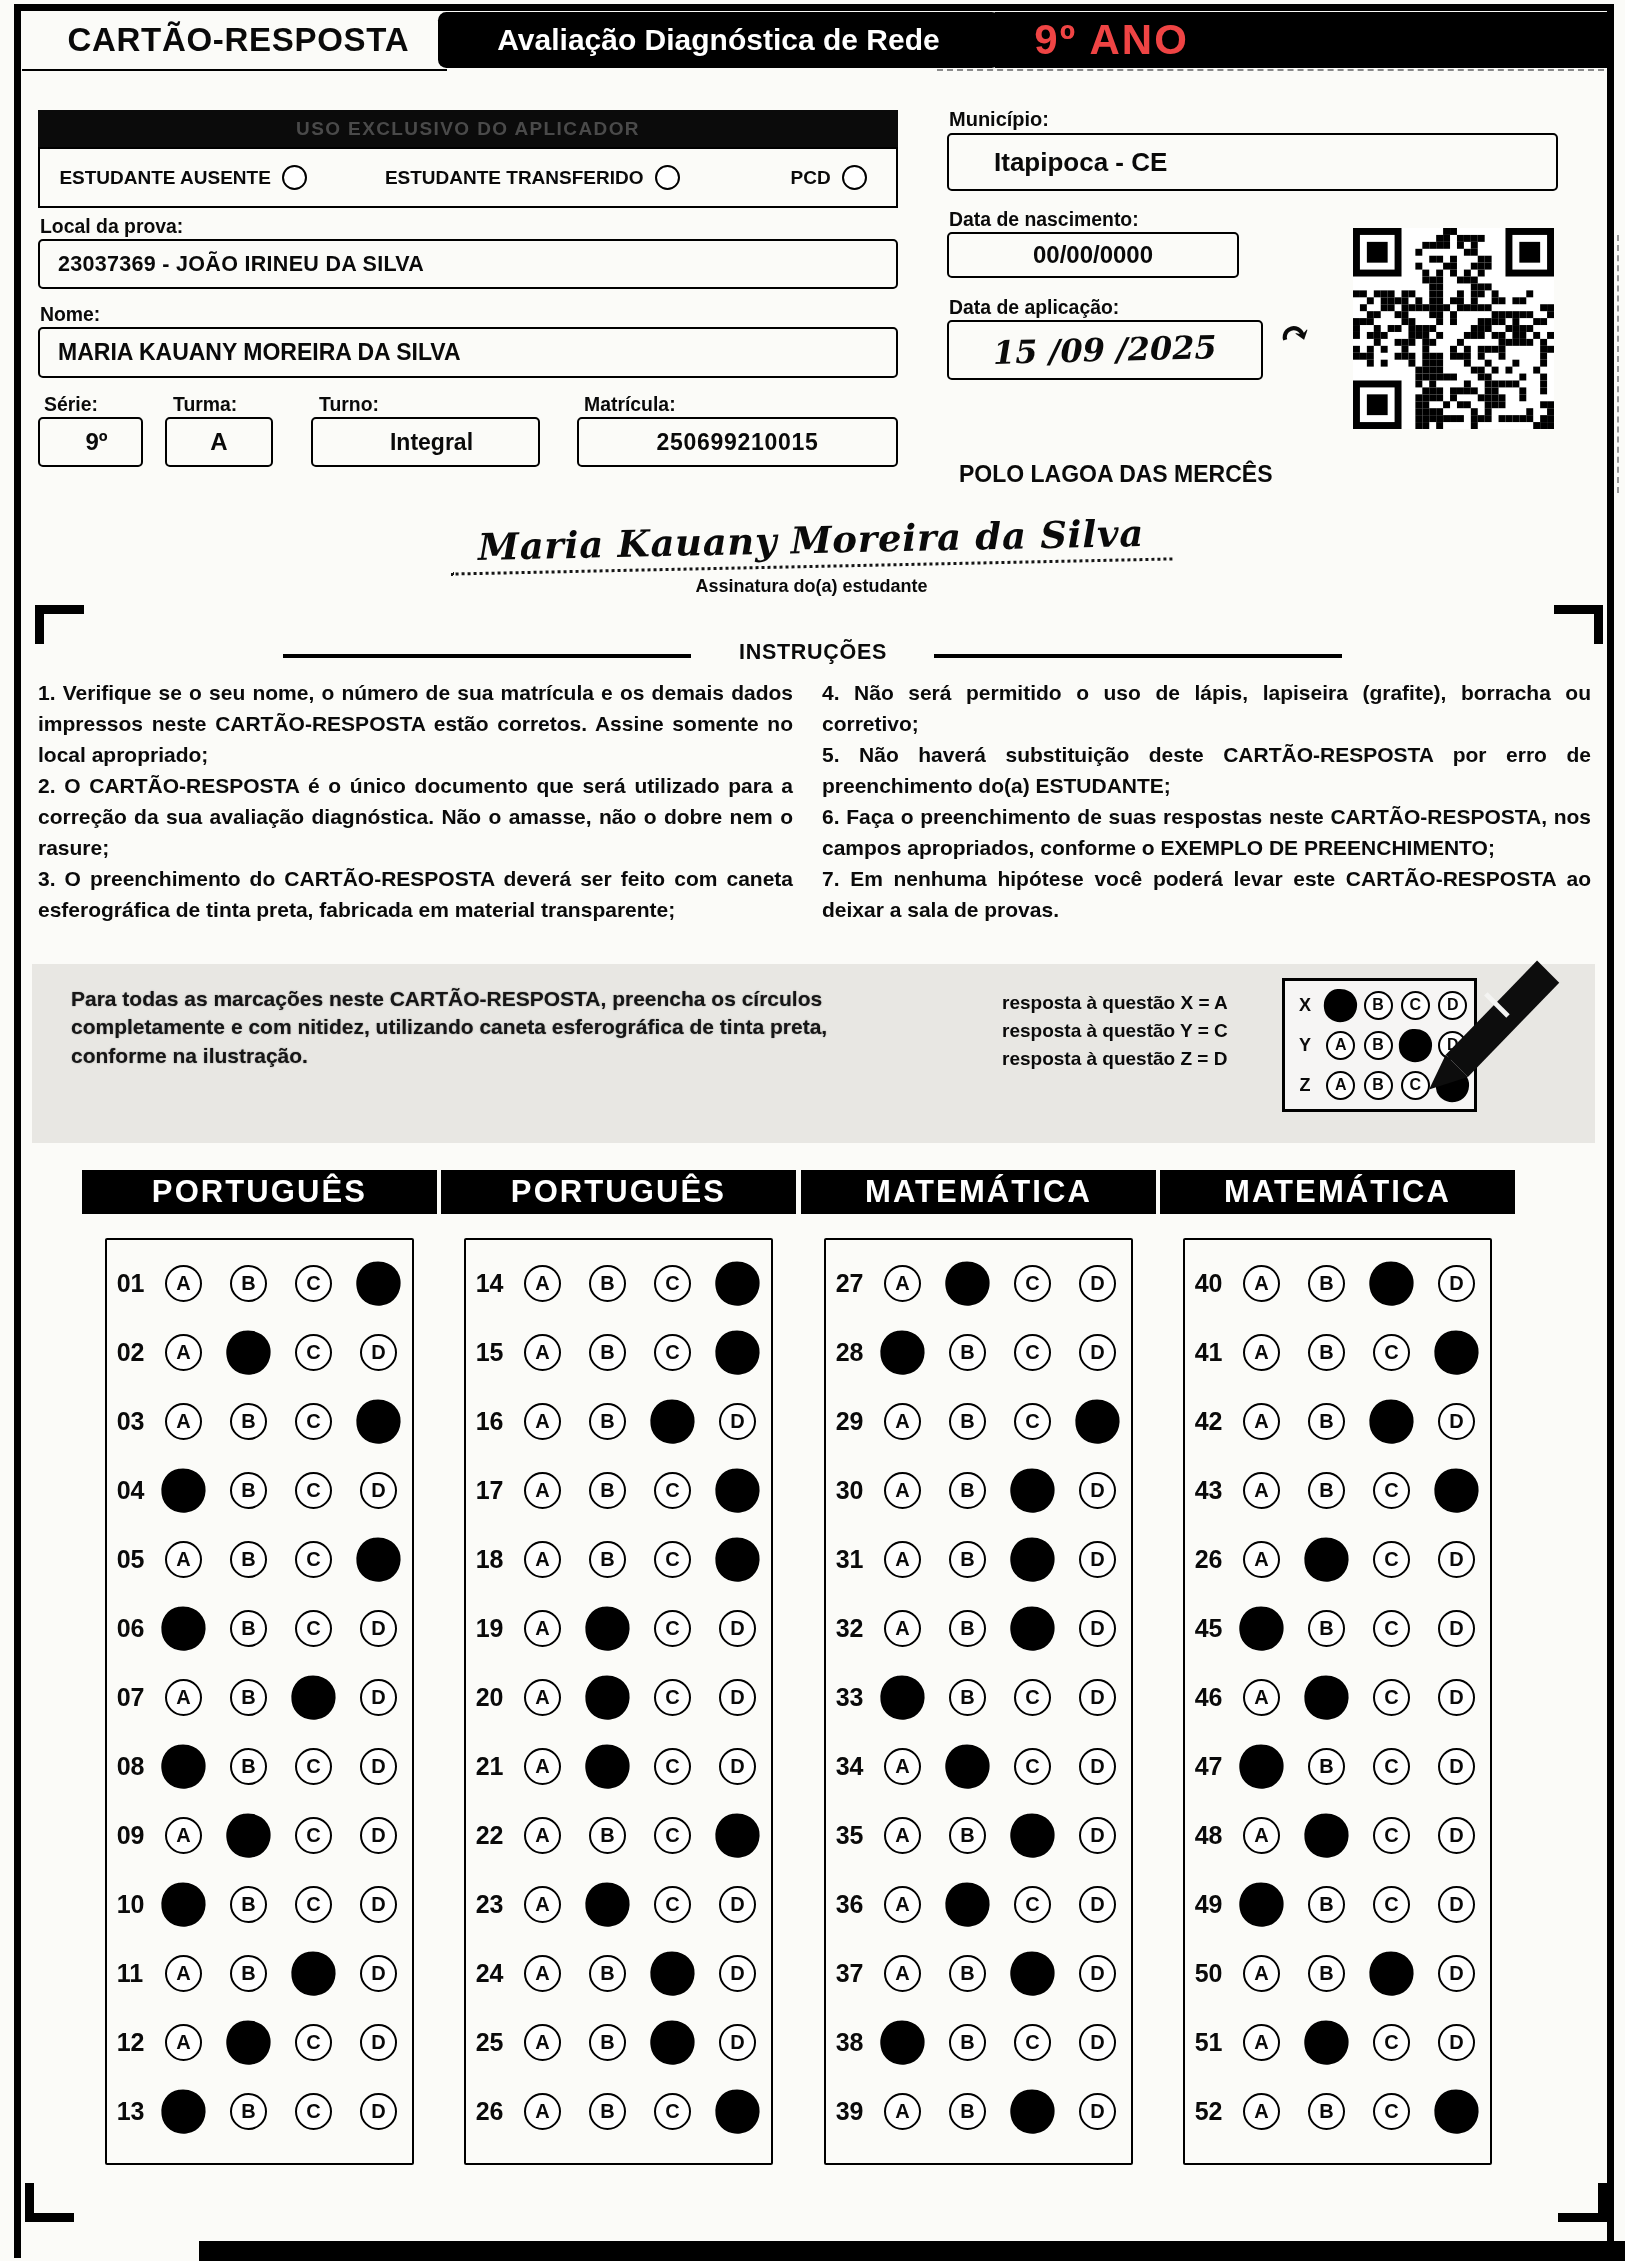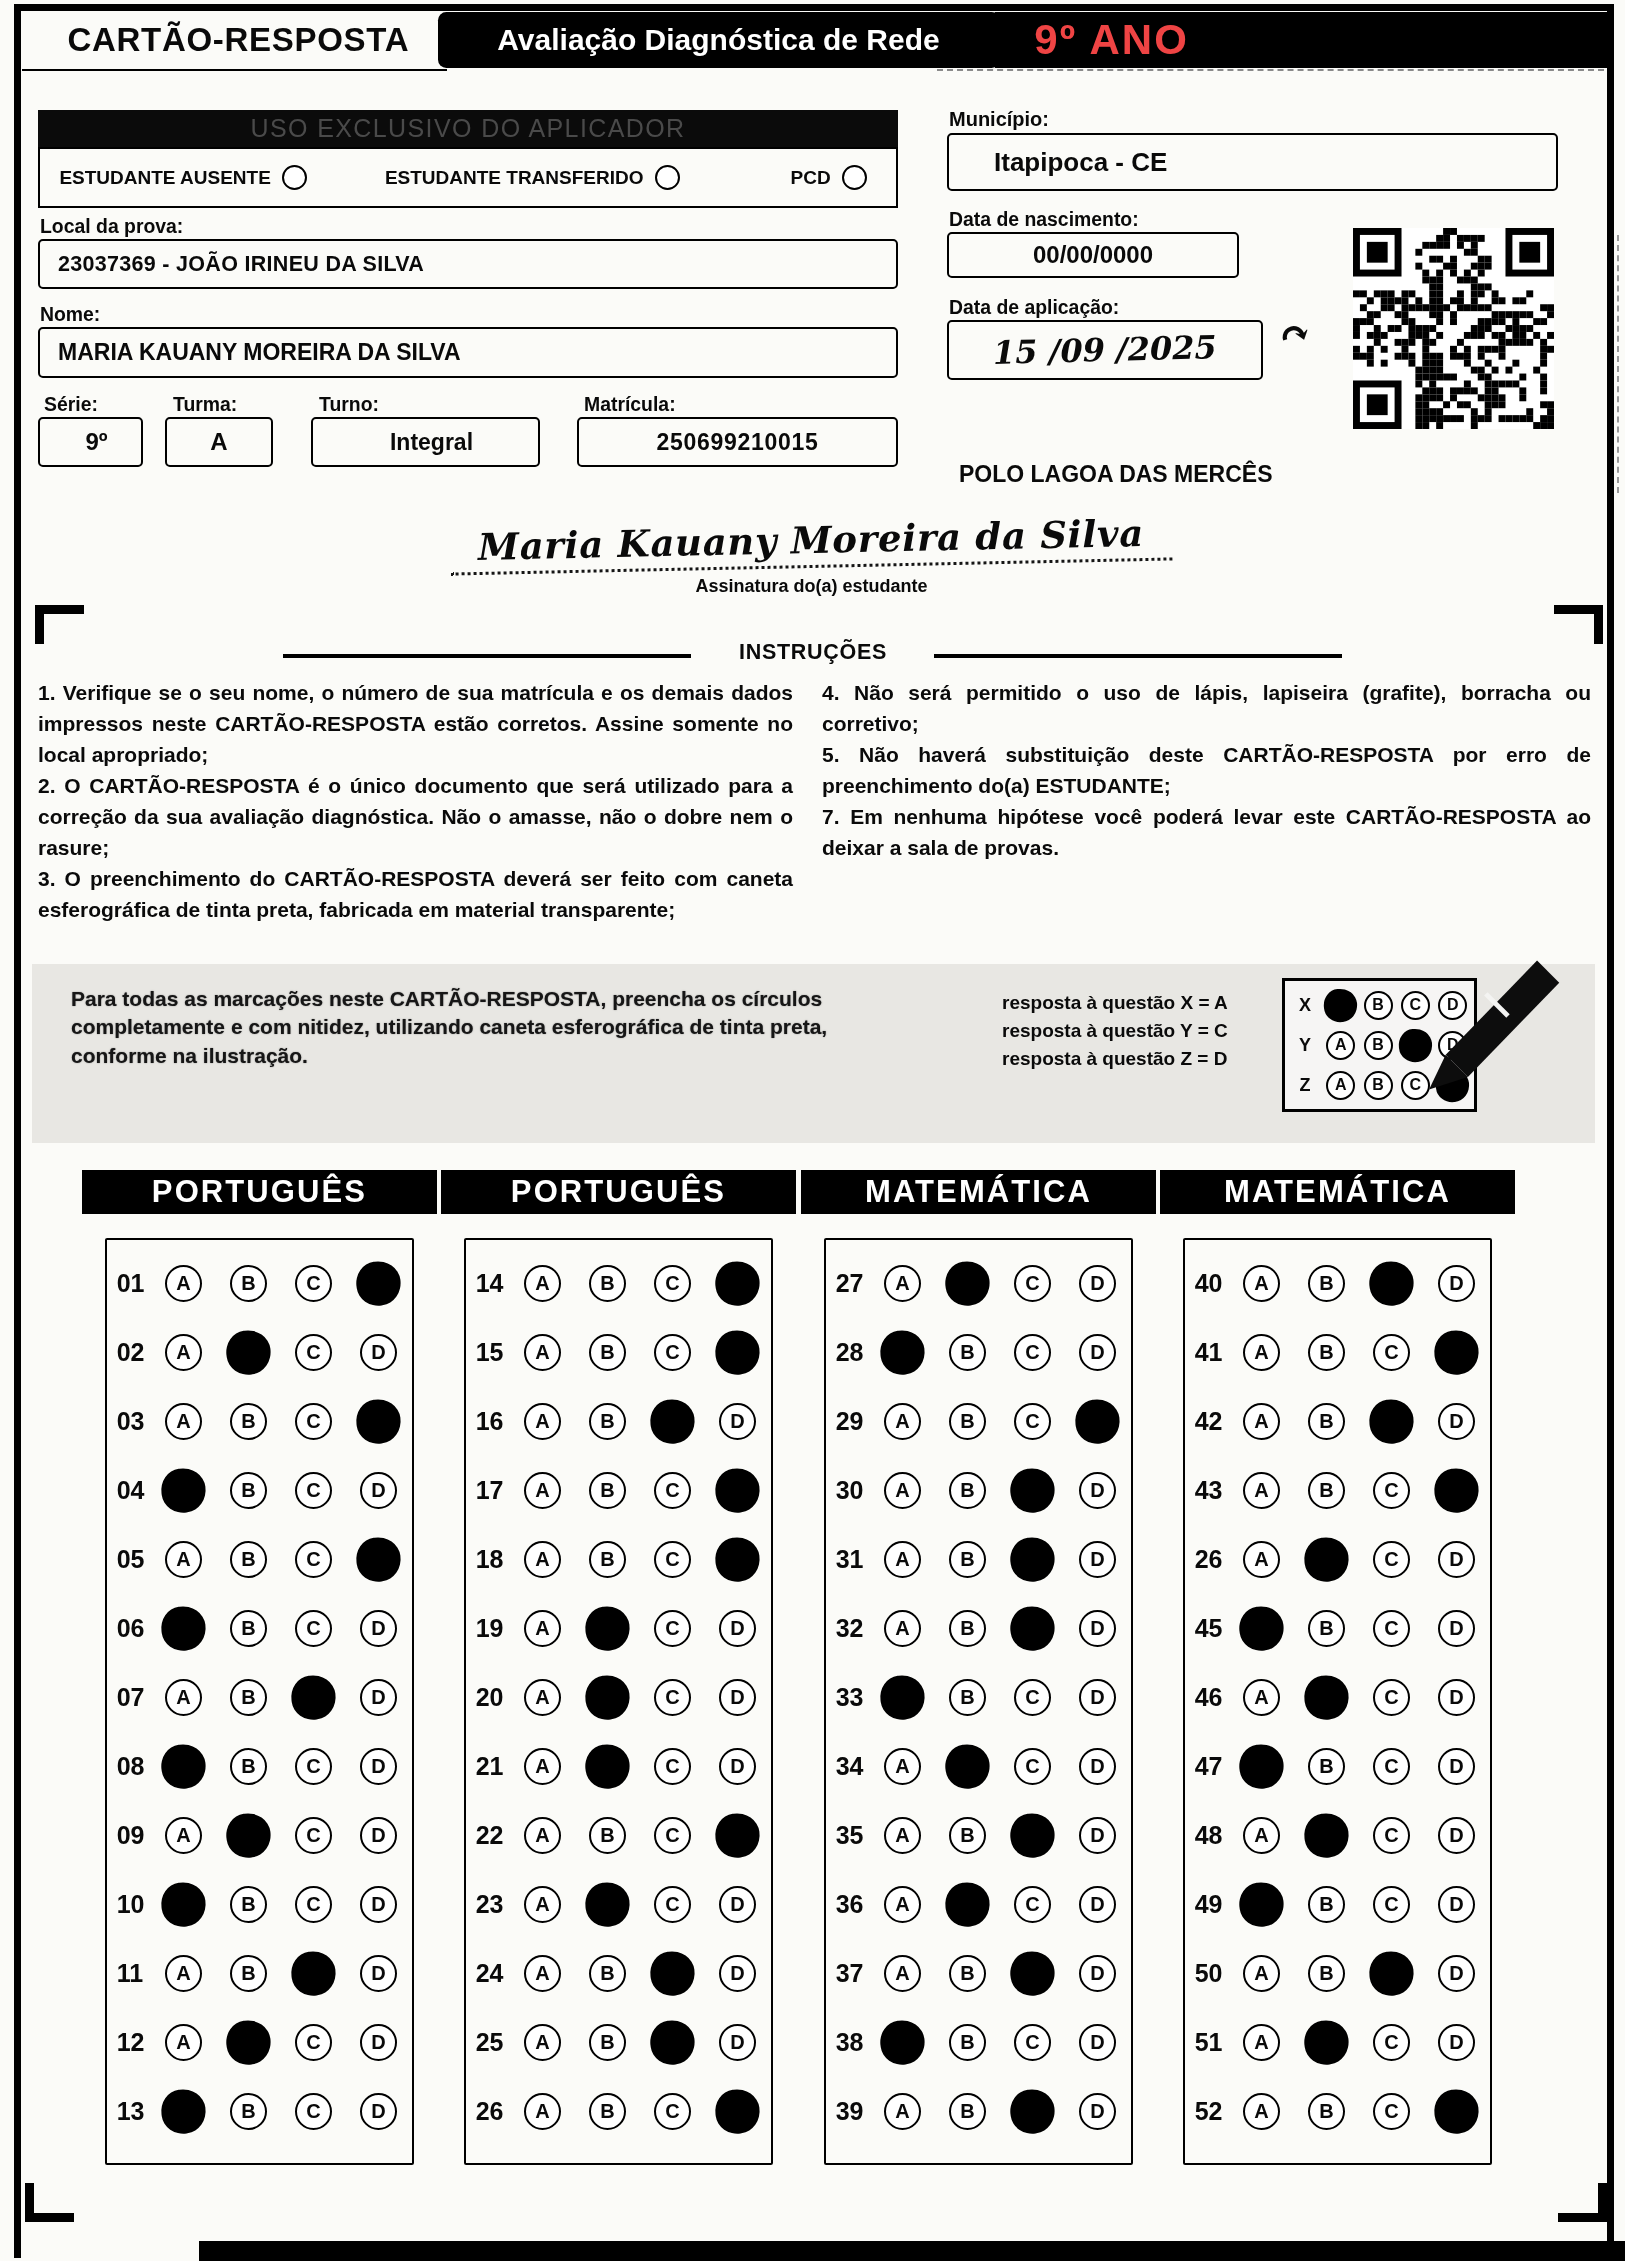--- a/index.html
+++ b/index.html
@@ -18,21 +18,21 @@
     font-size:33px; font-weight:700; letter-spacing:0.7px; }
   .hdr-mid{ width:562px; background:#000; color:#fff; border-radius:8.3px;
     display:flex; align-items:center; justify-content:center; font-size:30px; font-weight:700; }
   .hdr-grade{ flex:1; background:#000; color:#ef4444; display:flex; align-items:center;
     padding-left:39px; font-size:42px; font-weight:700; letter-spacing:2.1px; margin-left:-4.2px; }
   .hdr-line{ position:absolute; left:21.5px; top:69px; width:425px; height:2.1px; background:#000; }
   .hdr-dash{ position:absolute; left:937px; top:69px; width:667px; border-top:2.8px dashed #8a8a8a; }
 
   
   .uso-bar{ position:absolute; left:38px; top:110px; width:860px; height:37px; background:#0b0b0b;
-    color:#4a4a4a; font-size:25px; font-weight:400; letter-spacing:1.4px;
+    color:#4a4a4a; font-size:19px; font-weight:700; letter-spacing:1.4px;
     display:flex; align-items:center; justify-content:center; }
   .opt-box{ position:absolute; left:38px; top:147px; width:860px; height:61px; border:2.8px solid #000;
     display:flex; align-items:center; padding:0 18px 0 19.4px; }
   .opt{ display:flex; align-items:center; }
   .opt:nth-child(2){ margin-left:78px; }
   .opt:nth-child(3){ margin-left:111px; }
   .opt-label{ font-size:19px; font-weight:700; }
   .radio-circle{ width:25px; height:25px; border:2.8px solid #000; border-radius:50%; margin-left:11px; background:#fff; }
 
   
@@ -507,20 +507,21 @@
   <div class="instr-line instr-line-l"></div>
   <div class="instr-line instr-line-r"></div>
   <div class="instr-col instr-col-left">
       <p class="instr-p">1. Verifique se o seu nome, o número de sua matrícula e os demais dados impressos neste CARTÃO-RESPOSTA estão corretos. Assine somente no local apropriado;</p>
       <p class="instr-p">2. O CARTÃO-RESPOSTA é o único documento que será utilizado para a correção da sua avaliação diagnóstica. Não o amasse, não o dobre nem o rasure;</p>
       <p class="instr-p">3. O preenchimento do CARTÃO-RESPOSTA deverá ser feito com caneta esferográfica de tinta preta, fabricada em material transparente;</p>
     </div>
   <div class="instr-col instr-col-right">
       <p class="instr-p">4. Não será permitido o uso de lápis, lapiseira (grafite), borracha ou corretivo;</p>
       <p class="instr-p">5. Não haverá substituição deste CARTÃO-RESPOSTA por erro de preenchimento do(a) ESTUDANTE;</p>
+      <p class="instr-p">6. Faça o preenchimento de suas respostas neste CARTÃO-RESPOSTA, nos campos apropriados, conforme o EXEMPLO DE PREENCHIMENTO;</p>
       <p class="instr-p">7. Em nenhuma hipótese você poderá levar este CARTÃO-RESPOSTA ao deixar a sala de provas.</p>
     </div>
 
   <div class="ex-band">
     <div class="ex-text">Para todas as marcações neste CARTÃO-RESPOSTA, preencha os círculos completamente e com nitidez, utilizando caneta esferográfica de tinta preta, conforme na ilustração.</div>
     <div class="ex-legend">
         <div class="legend-line">resposta à questão X = A</div>
         <div class="legend-line">resposta à questão Y = C</div>
         <div class="legend-line">resposta à questão Z = D</div>
       </div>

